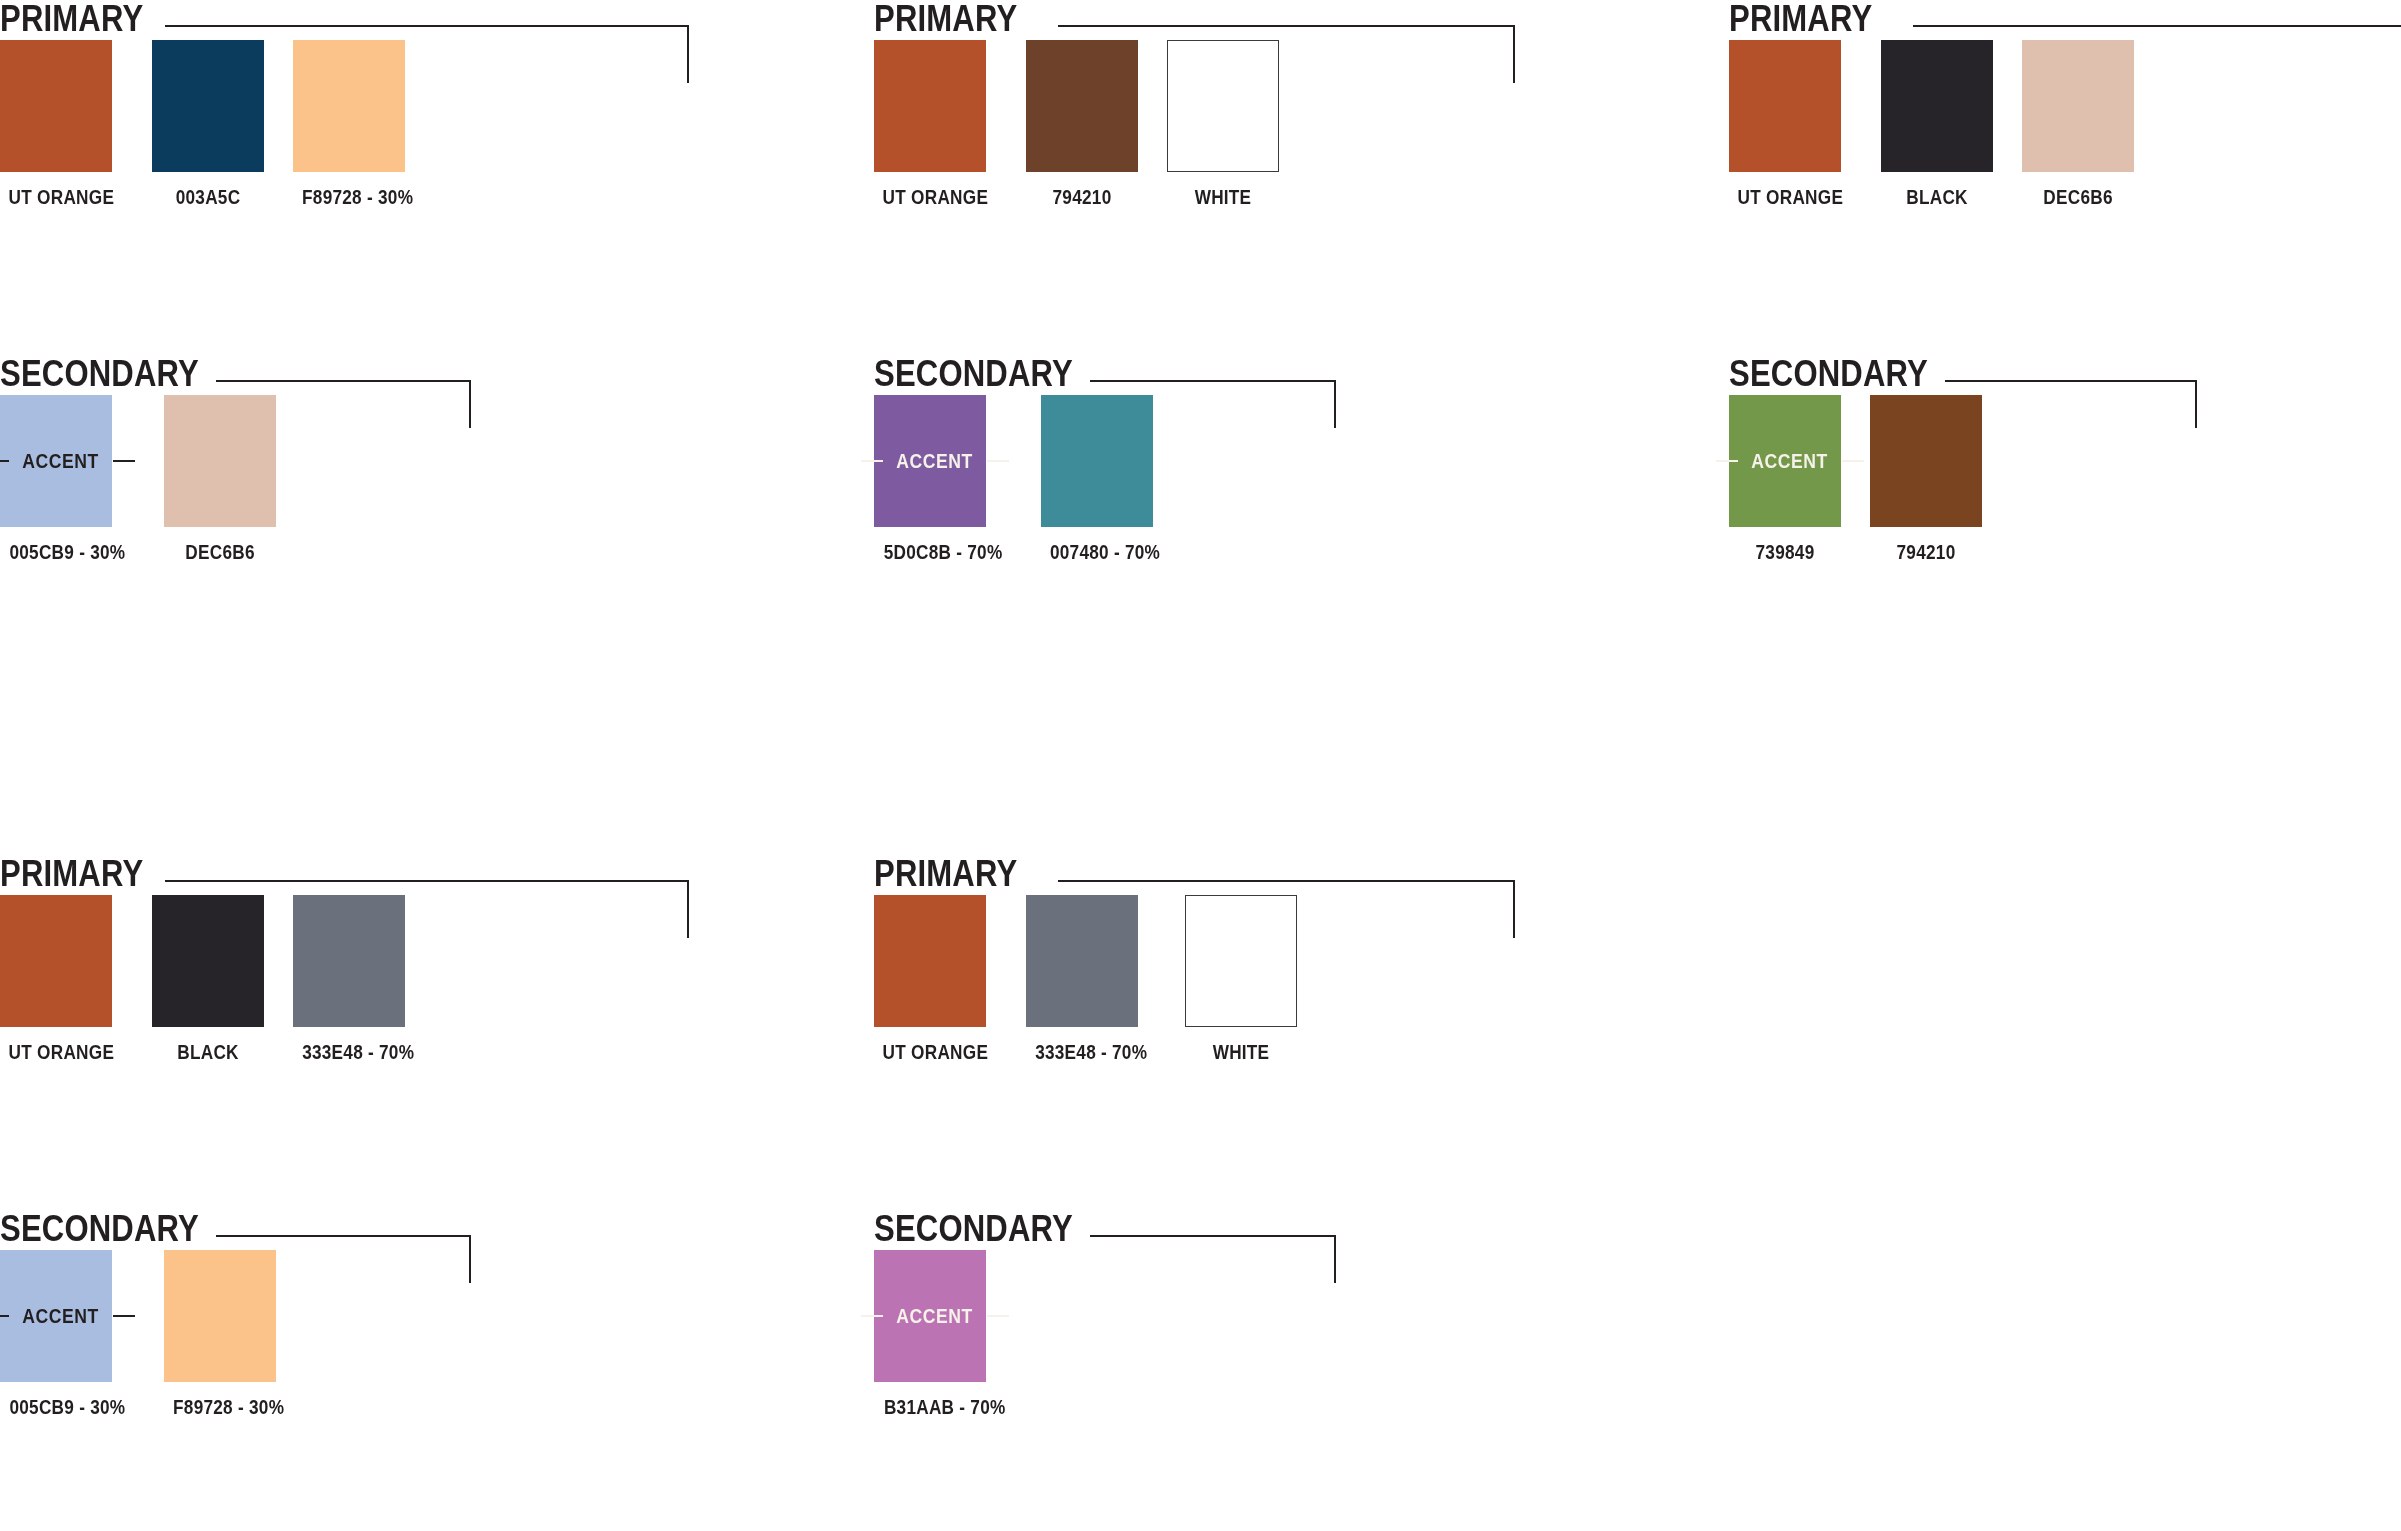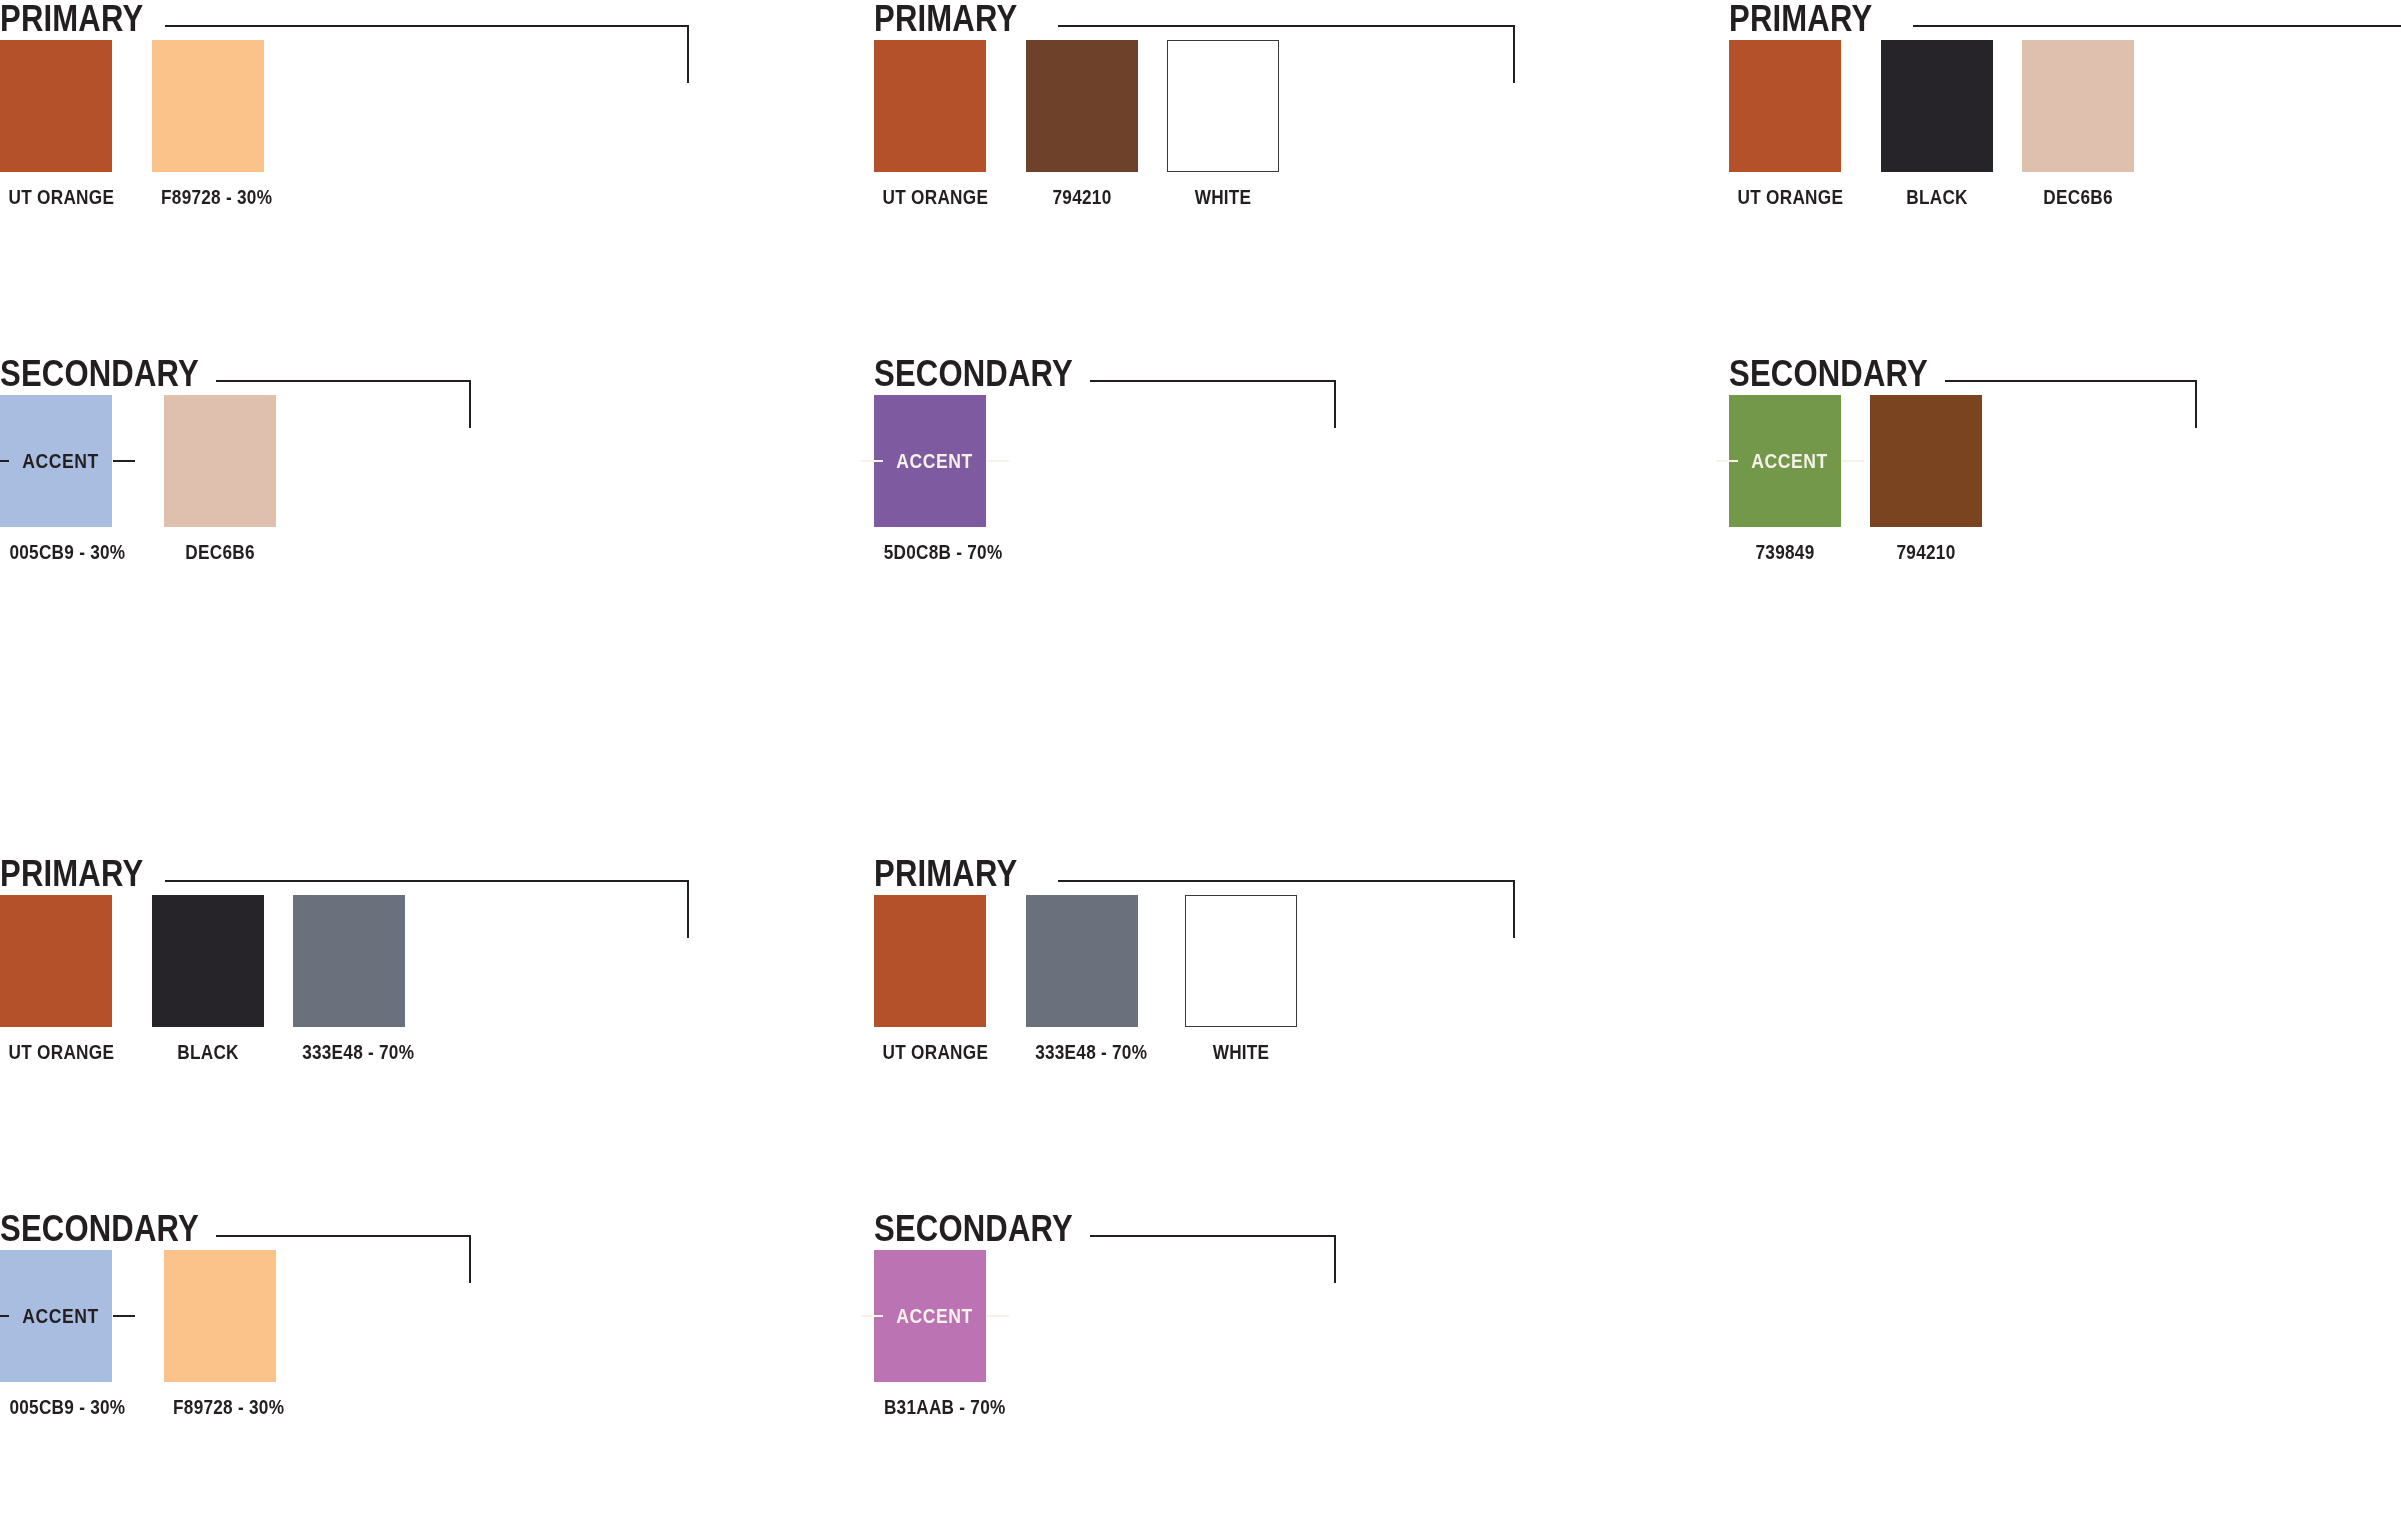--- a/index.html
+++ b/index.html
@@ -140,20 +140,24 @@
         <div class="sec-head">
           <div class="sec-title">PRIMARY</div>
           <div class="elbow primary-elbow" style="left: 165px; width: 524px;"></div>
         </div>
         <div class="swatch-row">
           <div class="swatch-cell" style="margin-right: 29px;">
             <div class="chip" title="UT ORANGE" style="background: rgb(181, 81, 42);"></div>
             <div class="chip-label">UT ORANGE</div>
           </div>
           <div class="swatch-cell" style="margin-right: 29px;">
+            <div class="chip" title="003A5C" style="background: rgb(11, 60, 93);"></div>
+            <div class="chip-label">003A5C</div>
+          </div>
+          <div class="swatch-cell" style="margin-right: 29px;">
             <div class="chip" title="F89728 - 30%" style="background: rgb(251, 194, 137);"></div>
             <div class="chip-label">F89728 - 30%</div>
           </div>
         </div>
       </div>
       <div class="section secondary">
         <div class="sec-head">
           <div class="sec-title">SECONDARY</div>
           <div class="elbow secondary-elbow" style="left: 216px; width: 255px;"></div>
         </div>
@@ -205,20 +209,24 @@
           <div class="swatch-cell" style="margin-right: 29px;">
             <div class="chip" title="5D0C8B - 70%" style="background: rgb(126, 91, 160);">
               <div class="accent-mark light">
                 <div class="rule"></div>
                 <div class="accent-text">ACCENT</div>
                 <div class="rule"></div>
               </div>
             </div>
             <div class="chip-label">5D0C8B - 70%</div>
           </div>
+          <div class="swatch-cell" style="margin-right: 29px;">
+            <div class="chip" title="007480 - 70%" style="background: rgb(62, 139, 153);"></div>
+            <div class="chip-label">007480 - 70%</div>
+          </div>
         </div>
       </div>
     </div>
     <div class="palette" style="left: 1729px; top: 0px;">
       <div class="section primary">
         <div class="sec-head">
           <div class="sec-title">PRIMARY</div>
           <div class="elbow primary-elbow" style="left: 184px; width: 500px;"></div>
         </div>
         <div class="swatch-row">

